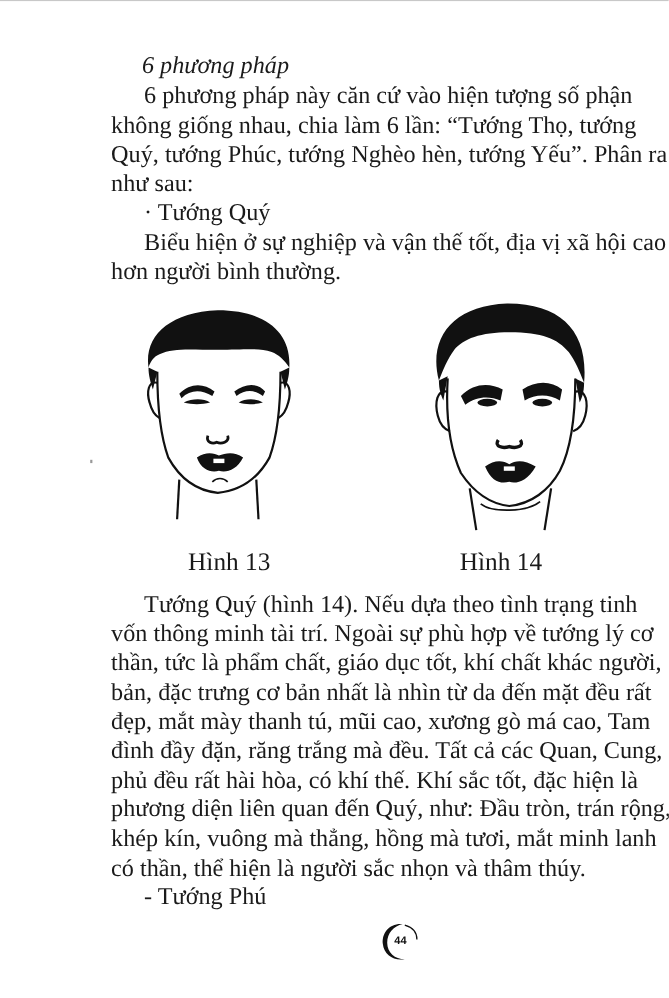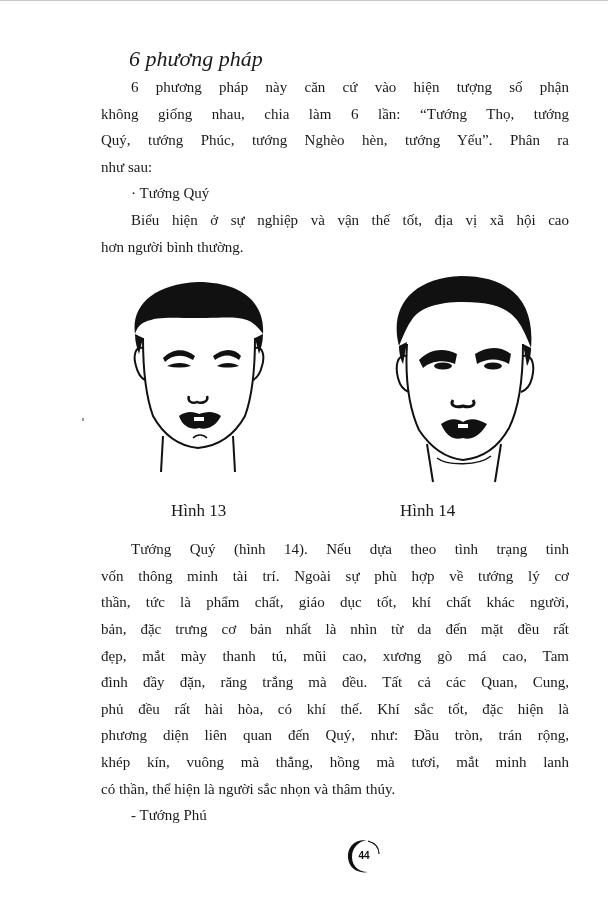--- a/index.html
+++ b/index.html
@@ -21,21 +21,21 @@
       width: 608px; height: 1px;
       background: #c8c8c8;
     }
     .page {
       position: absolute;
       left: 101px;
       top: 46px;
       width: 468px;
     }
     .line {
-      font-size: 15px;
+      font-size: 22px;
       line-height: 26.6px;
       height: 26.6px;
       white-space: nowrap;
       text-align: justify;
       text-align-last: justify;
     }
     .line.last { text-align-last: left; }
     .indent { padding-left: 30px; }
     .heading-italic {
       font-style: italic;
@@ -51,25 +51,25 @@
     }
     .figure {
       position: absolute;
       top: 0;
     }
     .fig13 { left: 22px; top: 8px; }
     .fig14 { left: 282px; top: 0px; }
     .caption {
       position: absolute;
       top: 232px;
-      font-size: 17px;
+      font-size: 23px;
       line-height: 22px;
     }
     .cap13 { left: 70px; }
-    .cap14 { left: 299px; }
+    .cap14 { left: 317px; }
     .body-after { margin-top: 18px; }
     .page-number {
       position: absolute;
       left: 344px;
       top: 836px;
       width: 40px;
       height: 40px;
     }
     .page-number .num {
       position: absolute;

